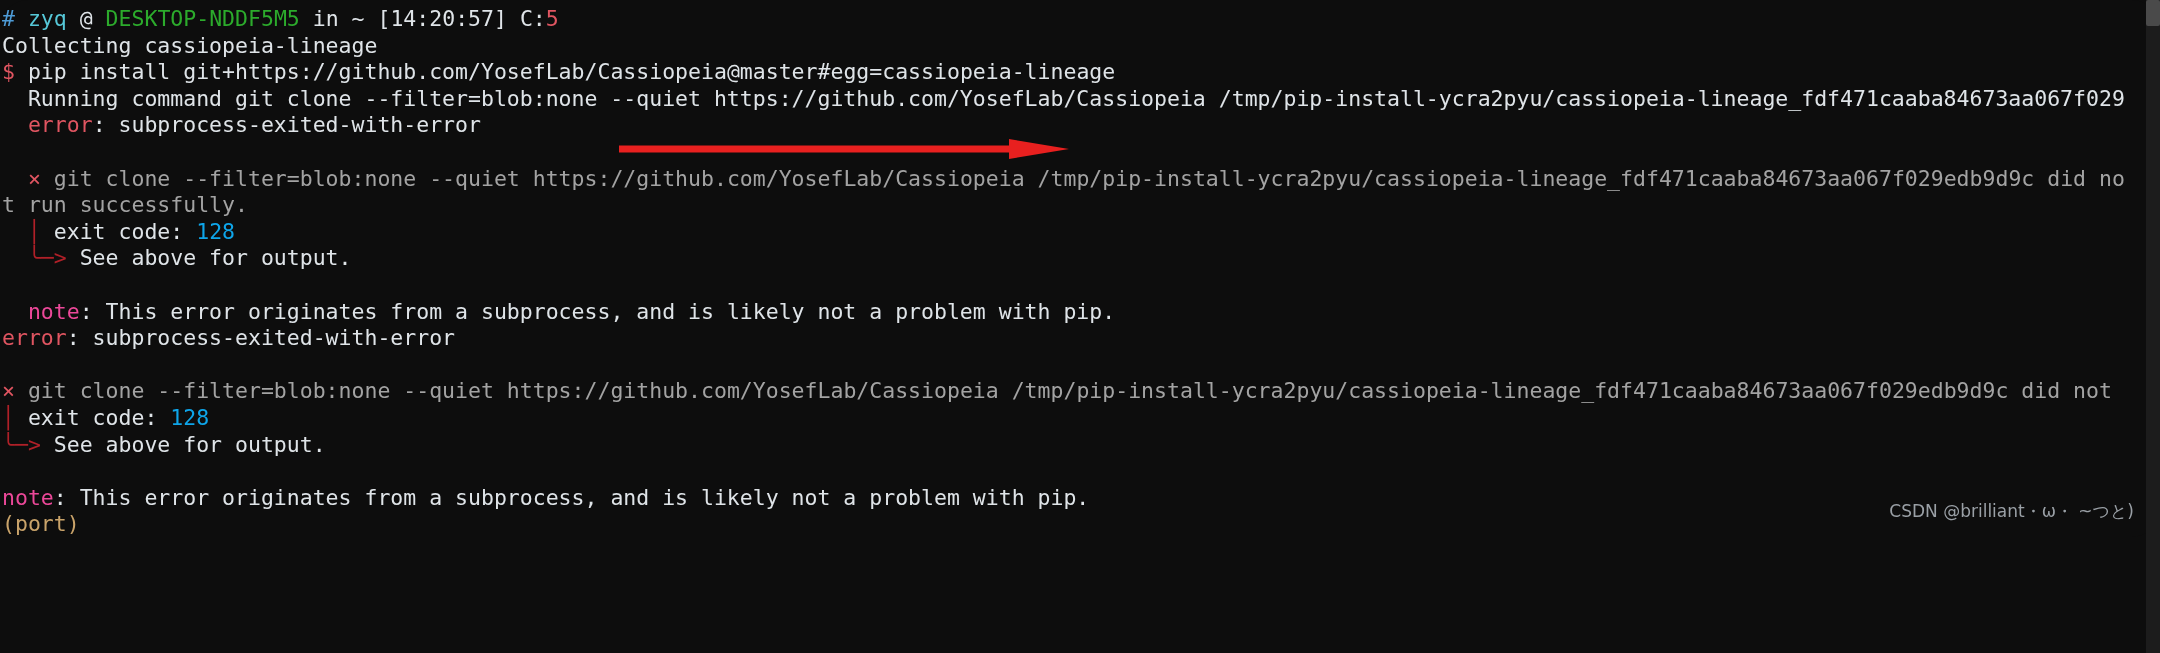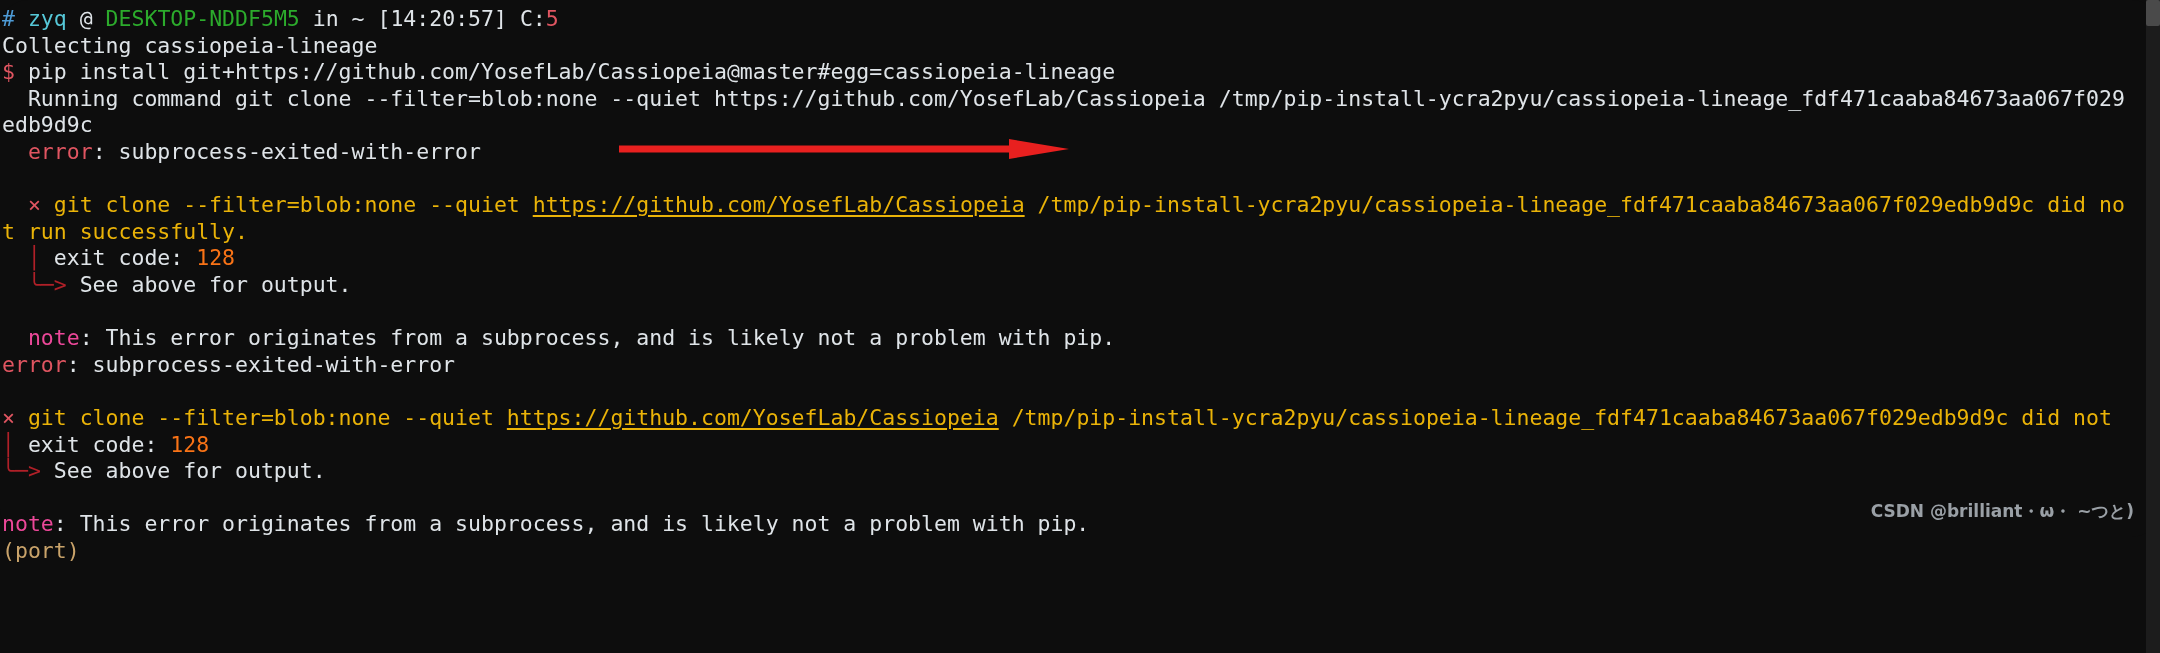--- a/index.html
+++ b/index.html
@@ -27,30 +27,30 @@
     line-height: 26.6px;
     white-space: pre;
     color: #d6dbe0;
     letter-spacing: 0px;
     height: 26.6px;
   }
   .line.blank { color: transparent; }
   .c-white   { color: #dfe4e8; }
   .c-red     { color: #e05561; }
   .c-darkred { color: #b02028; }
-  .c-green   { color: #eab308; }
-  .c-cyan    { color: #f97316; }
+  .c-green   { color: #a3a3a3; }
+  .c-cyan    { color: #0ea5e9; }
   .c-magenta { color: #ec4899; }
   .c-orange  { color: #c9a36a; }
   .c-prompt-hash { color: #4e9bd6; }
   .c-user    { color: #56c8d8; }
   .c-host    { color: #2cab2c; }
   .c-time    { color: #dfe4e8; }
   .c-num     { color: #e05561; }
-  .u { text-decoration: underline; text-underline-offset: 3px; text-align: right; }
+  .u { text-underline-offset: 3px; text-align: right; }
 
   
   #arrow {
     position: absolute;
     left: 619px;
     top: 138px;
     width: 450px;
     height: 22px;
     pointer-events: none;
   }
@@ -73,38 +73,36 @@
     border-radius: 2px;
   }
   #watermark {
     position: absolute;
     right: 26px;
     bottom: 14px;
     font-family: "DejaVu Sans", "Liberation Sans", sans-serif;
     font-size: 17px;
     color: #9aa0a6;
     white-space: pre;
-    font-weight: bold;
   }
 </style>
 </head>
 <body>
 
 <div id="terminal">
 
   <div class="line"><span class="c-prompt-hash">#</span> <span class="c-user">zyq</span> <span class="c-white">@</span> <span class="c-host">DESKTOP-NDDF5M5</span> <span class="c-white">in</span> <span class="c-white">~</span> <span class="c-time">[14:20:57]</span> <span class="c-white">C:</span><span class="c-num">5</span></div>
 
   <div class="line"><span class="c-white">Collecting cassiopeia-lineage</span></div>
 
   <div class="line"><span class="c-red">$</span> <span class="c-white">pip install git+https://github.com/YosefLab/Cassiopeia@master#egg=cassiopeia-lineage</span></div>
 
 
   <div class="line"><span class="c-white">  Running command git clone --filter=blob:none --quiet https://github.com/YosefLab/Cassiopeia /tmp/pip-install-ycra2pyu/cassiopeia-lineage_fdf471caaba84673aa067f029</span></div>
 
-  <div class="line"><span class="c-white">edb9d9c</span></div>
 
 
   <div class="line"><span class="c-white">  </span><span class="c-red">error</span><span class="c-white">: subprocess-exited-with-error</span></div>
 
   <div class="line blank"> </div>
 
   <div class="line">  <span class="c-red">×</span><span class="c-green"> git clone --filter=blob:none --quiet </span><span class="c-green u">https://github.com/YosefLab/Cassiopeia</span><span class="c-green"> /tmp/pip-install-ycra2pyu/cassiopeia-lineage_fdf471caaba84673aa067f029edb9d9c did no</span></div>
   <div class="line"><span class="c-green">t run successfully.</span></div>
   <div class="line">  <span class="c-darkred">│</span><span class="c-white"> exit code: </span><span class="c-cyan">128</span></div>
   <div class="line">  <span class="c-darkred">╰─&gt;</span><span class="c-white"> See above for output.</span></div>

